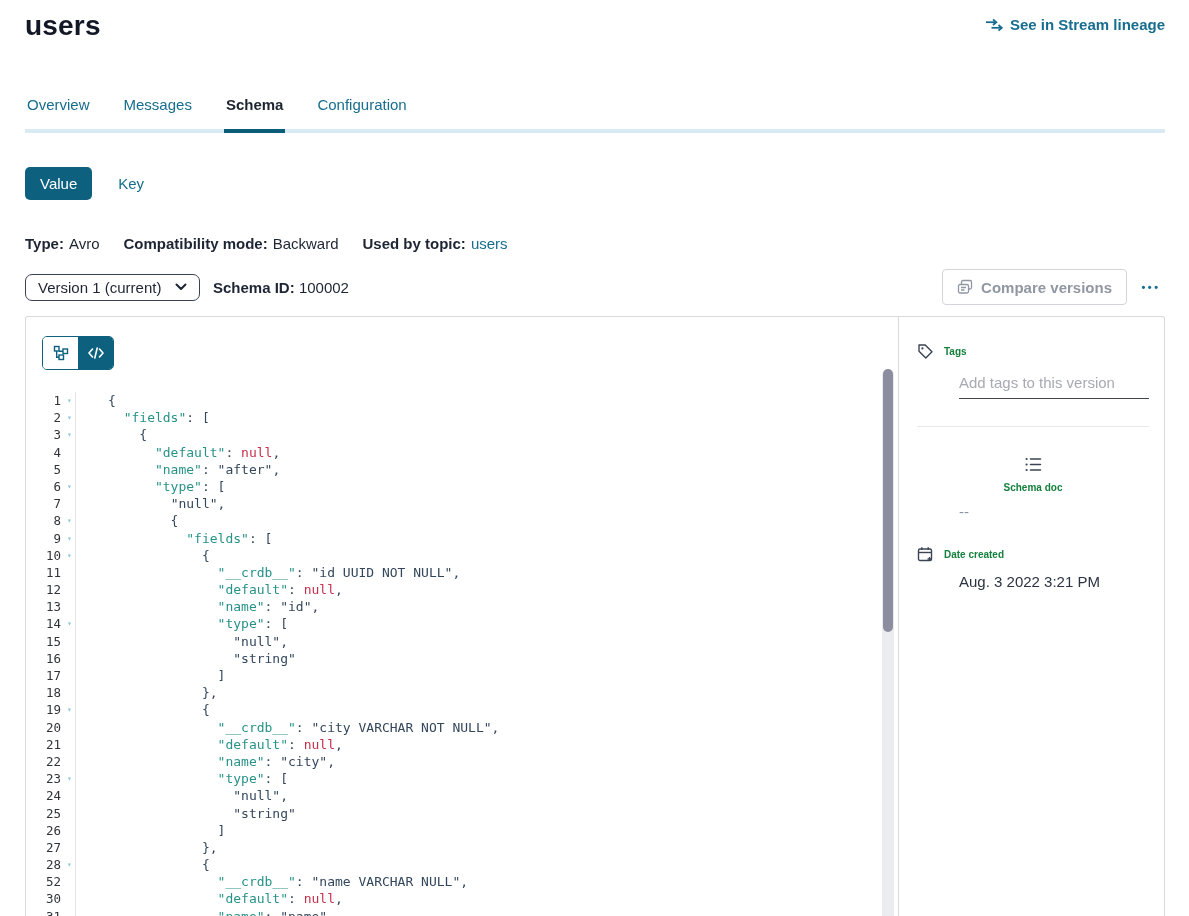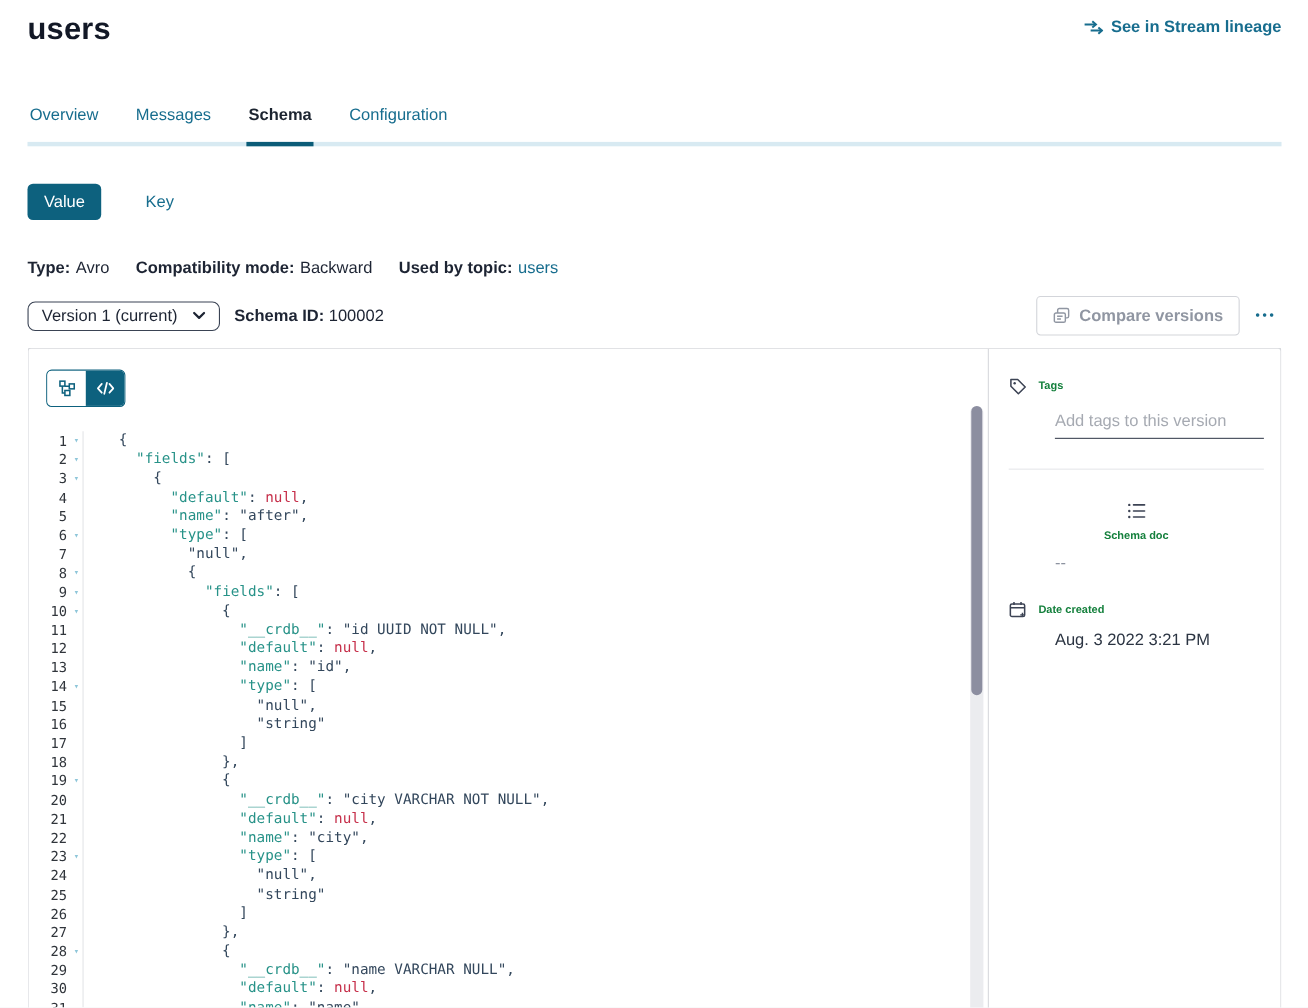--- a/index.html
+++ b/index.html
@@ -13,21 +13,21 @@
   .lineage { position:absolute; right:0; top:16px; display:flex; align-items:center; gap:7px;
     color:#176d8e; font-size:15px; font-weight:600; cursor:pointer; }
 
   
   .tabbar { display:flex; margin-top:32px; border-bottom:4px solid #d8eaf2; }
   .tab { font-size:15px; color:#176d8e; margin-right:30px; padding:6px 2px 16px 2px;
     margin-bottom:-4px; border-bottom:4px solid transparent; cursor:pointer; }
   .tab.active { color:#1c2430; font-weight:600; border-bottom-color:#0b5c78; }
 
   
-  .vk { display:flex; align-items:center; margin-top:34px; gap:40px; }
+  .vk { display:flex; align-items:center; margin-top:34px; gap:26px; }
   .vk-value { background:#0d617e; color:#fff; font-size:15px; padding:8px 15px; border:none;
     border-radius:5px; cursor:pointer; font-family:inherit; }
   .vk-key { color:#176d8e; font-size:15px; background:none; border:none; cursor:pointer; font-family:inherit; }
 
   
   .meta { display:flex; align-items:center; margin-top:35px; font-size:15px; }
   .meta b { font-weight:700; margin-right:5px; }
   .meta .val { margin-right:24px; }
   .meta a { color:#176d8e; text-decoration:none; cursor:pointer; }
 
@@ -311,21 +311,21 @@
               <span class="lnum">27</span>
               <span class="larrow"></span>
               <span class="lcode"><span class="tok-p">            },</span></span>
             </div>
             <div class="cl">
               <span class="lnum">28</span>
               <span class="larrow">▾</span>
               <span class="lcode"><span class="tok-p">            {</span></span>
             </div>
             <div class="cl">
-              <span class="lnum">29</span>
+              <span class="lnum">52</span>
               <span class="larrow"></span>
               <span class="lcode"><span class="tok-p">              </span><span class="tok-key">"__crdb__"</span><span class="tok-p">: </span><span class="tok-str">"name VARCHAR NULL"</span><span class="tok-p">,</span></span>
             </div>
             <div class="cl">
               <span class="lnum">30</span>
               <span class="larrow"></span>
               <span class="lcode"><span class="tok-p">              </span><span class="tok-key">"default"</span><span class="tok-p">: </span><span class="tok-null">null</span><span class="tok-p">,</span></span>
             </div>
             <div class="cl">
               <span class="lnum">31</span>

